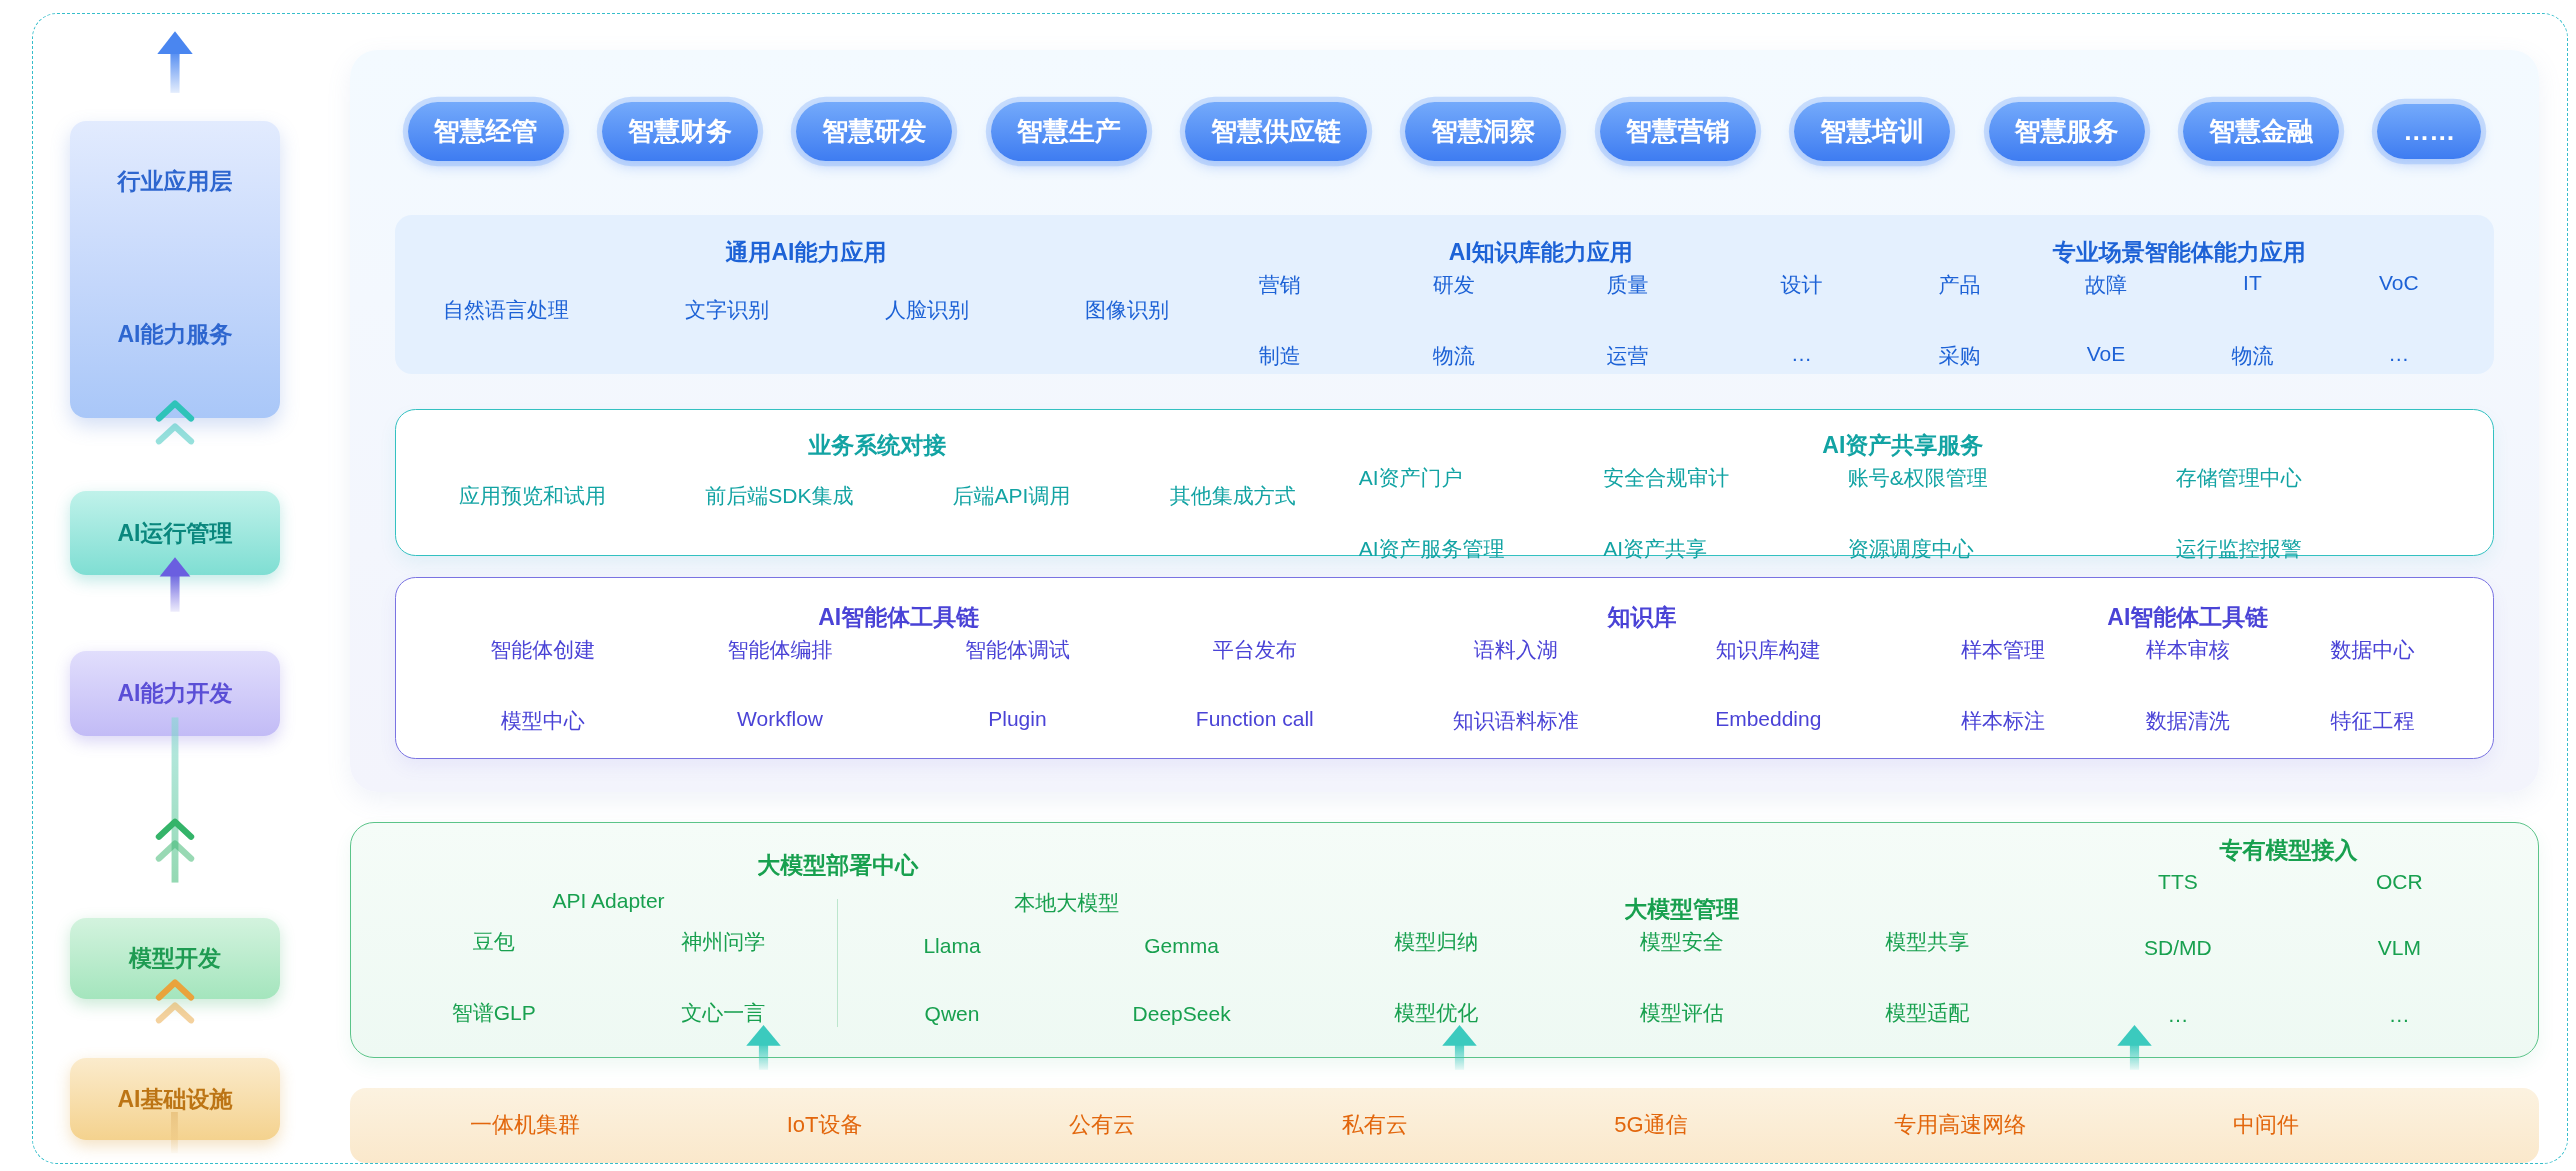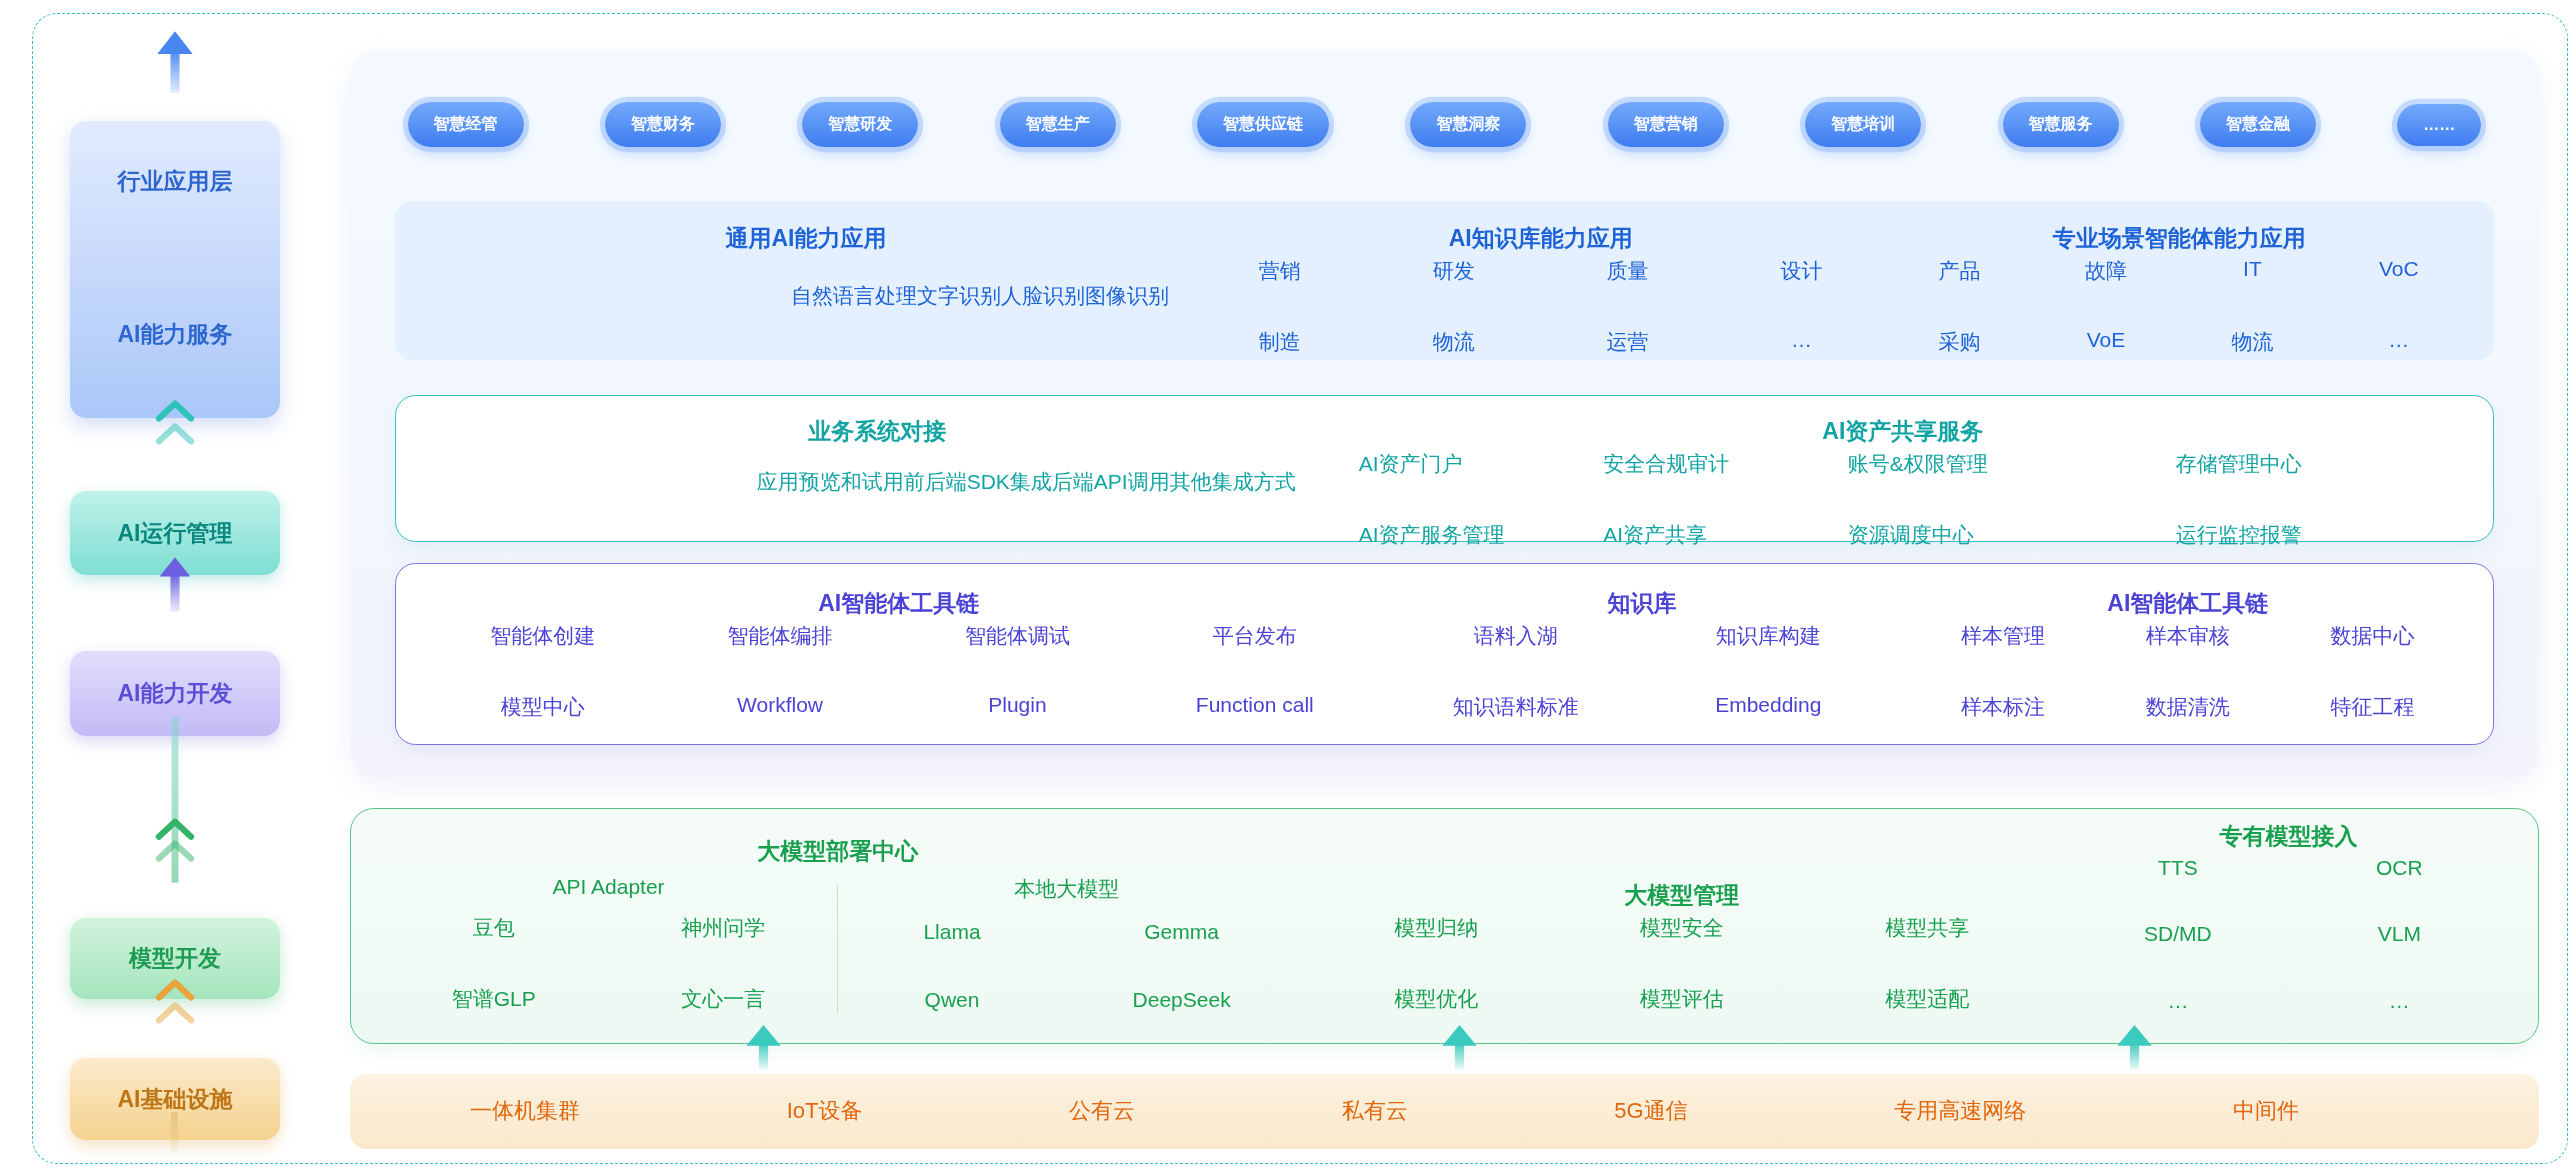--- a/index.html
+++ b/index.html
@@ -30,27 +30,27 @@
 
   
   .main { position:absolute; left:350px; top:50px; width:2189px; }
   .panel-top { background:linear-gradient(180deg,#F3FAFF 0%,#F3F4FC 100%);
     border-radius:27.5px; padding:52px 45px 33px;
     box-shadow:0 8px 25px rgba(120,150,200,.12); }
 
   .pills { display:flex; justify-content:space-between; align-items:center;
     padding:0 12.6px; margin-bottom:54px; }
   .pill { background:linear-gradient(180deg,#74AAFB,#3E7CF1); color:#fff; font-weight:700;
-    font-size:16px; padding:12px 26px; border-radius:572px; white-space:nowrap;
+    font-size:26px; padding:12px 26px; border-radius:572px; white-space:nowrap;
     box-shadow:0 0 0 5.2px rgba(140,180,250,.42), 0 5.7px 12.6px rgba(63,125,242,.28); }
 
   .group { display:flex; flex-direction:column; }
   .g-title { font-size:23px; font-weight:700; text-align:center; white-space:nowrap; }
   .item { font-size:21px; white-space:nowrap; }
-  .row-items { display:flex; justify-content:flex-end; align-items:center; flex:1; }
+  .row-items { display:flex; justify-content:space-between; align-items:center; flex:1; }
   .grid { display:grid; flex:1; align-content:space-evenly; text-align:center;gap:36px; }
   .grid4 { grid-template-columns:repeat(4,1fr); }
   .grid3 { grid-template-columns:repeat(3,1fr); }
   .grid2 { grid-template-columns:repeat(2,1fr); }
   .grid .item { padding:3.4px 0; }
 
   .sec-blue { background:#E4F0FE; border-radius:17px; height:159px;
     padding:22px 40px 23px; display:flex; gap:34px; color:#1D62D6; }
   .sec-blue .g-general { flex:1.35; }
   .sec-blue .g-knowledge { flex:1.2; }

